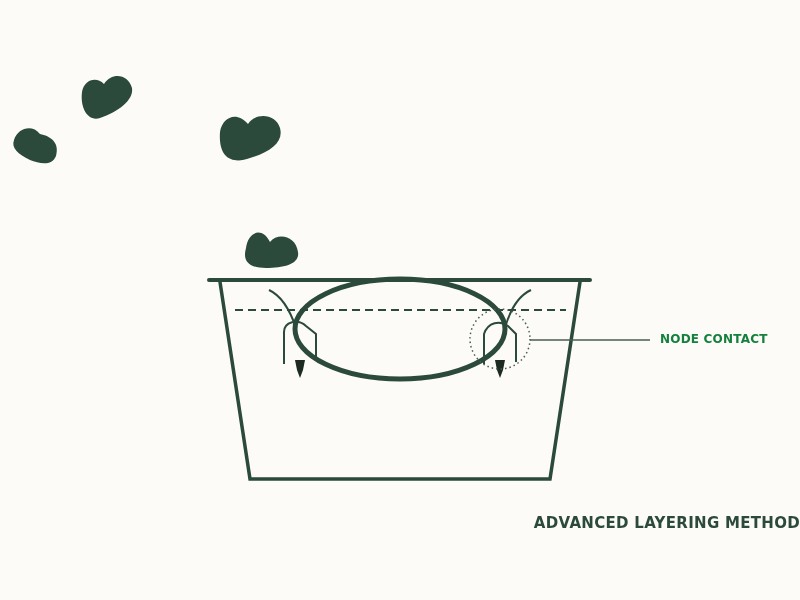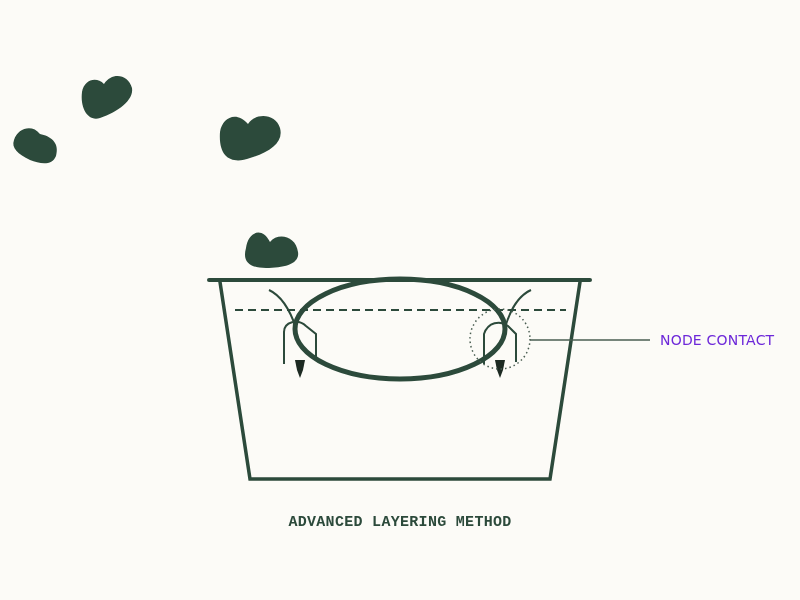--- a/index.html
+++ b/index.html
@@ -1,19 +1,19 @@
 <!DOCTYPE html>
 <html><head>
   <meta charset="utf-8">
   <style>
     html, body { margin: 0; padding: 0; }
     body { width: 800px; height: 600px; background: #fcfbf7; overflow: hidden; position: relative; font-family: "DejaVu Sans", sans-serif; }
     svg.diagram { position: absolute; left: 0; top: 0; }
-    .callout-label { position: absolute; left: 660px; top: 332px; font-size: 14px; font-weight: normal; color: #6d28d9; letter-spacing: 0.2px; }
-    .caption { position: absolute; left: 0; width: 800px; top: 514px; text-align: center; font-size: 15px; font-weight: bold; color: #2c4a3b; letter-spacing: 0.3px; font-family: Liberation Mono, monospace; }
+    .callout-label { position: absolute; left: 660px; top: 332px; font-size: 12px; font-weight: bold; color: #15803d; letter-spacing: 0.2px; }
+    .caption { position: absolute; left: 0; width: 800px; top: 514px; text-align: right; font-size: 15px; font-weight: bold; color: #2c4a3b; letter-spacing: 0.3px; }
   </style>
 </head>
 <body>
 
 <svg class="diagram" width="800" height="600" viewBox="0 0 800 600">
 
   <g fill="#2c4a3b">
     <path d="M14,140 C18,128 32,124 40,134 C50,136 60,142 56,156 C52,166 40,164 30,160 C18,154 11,148 14,140 Z"></path>
     <path d="M82,92 C84,80 96,76 104,84 C112,72 128,74 132,88 C134,100 118,112 100,118 C88,122 80,108 82,92 Z"></path>
     <path d="M220,132 C222,118 236,110 248,124 C256,112 276,114 280,128 C284,142 270,152 250,158 C234,164 218,160 220,132 Z"></path>

